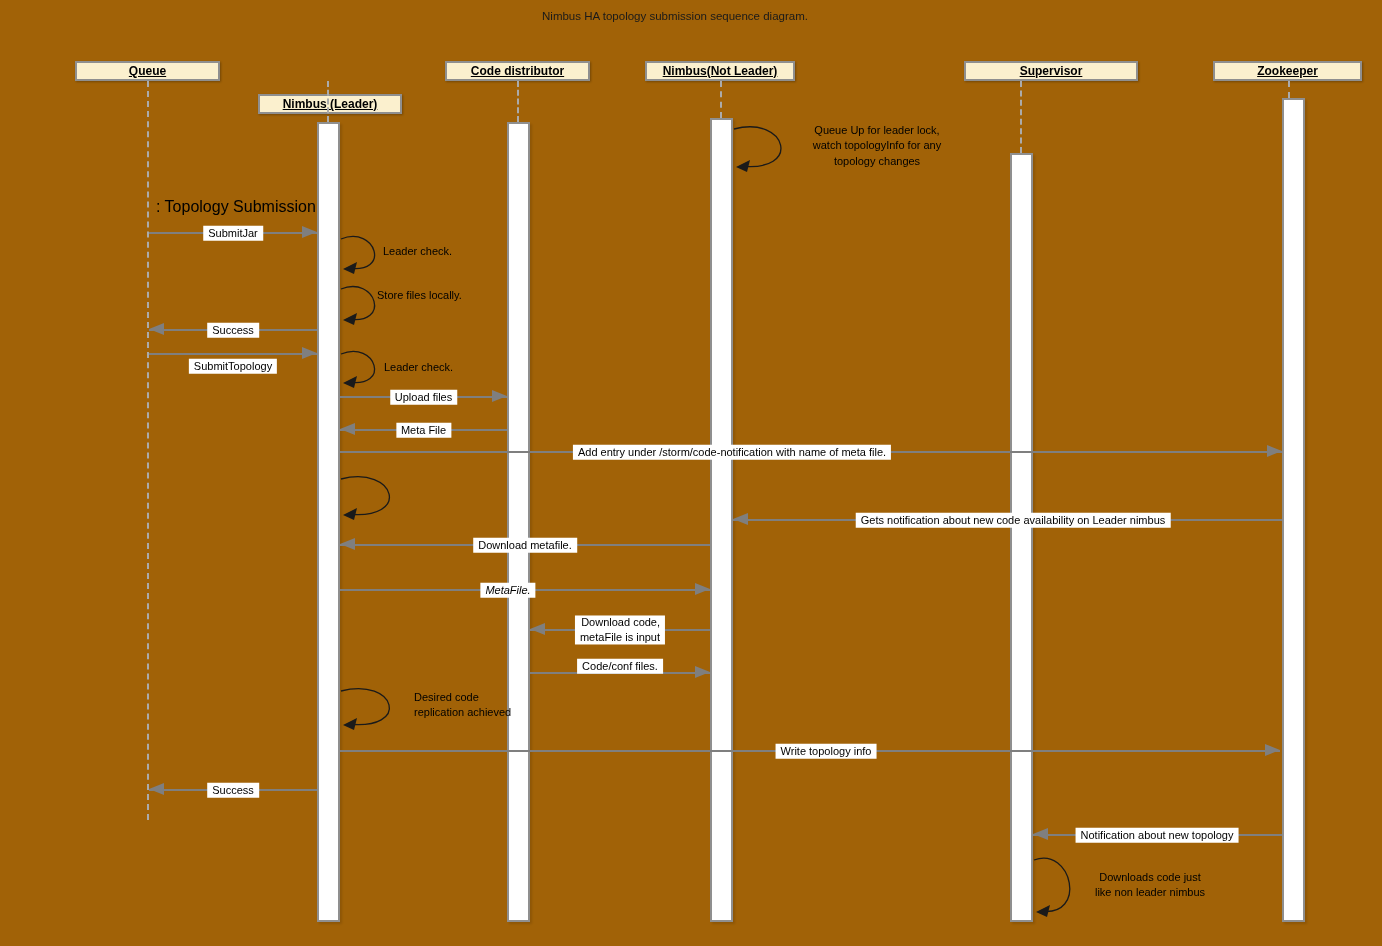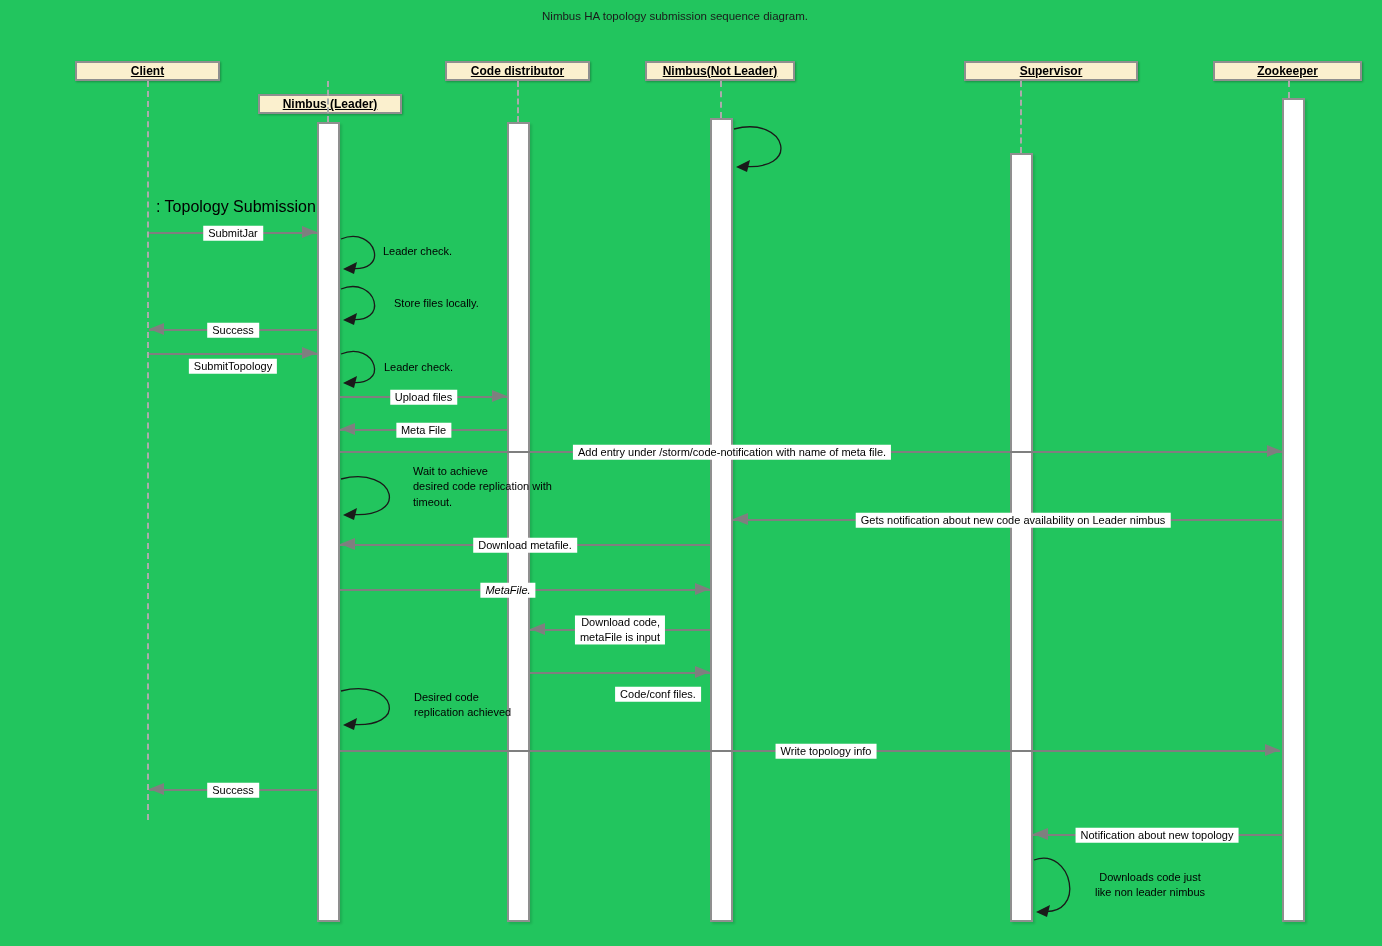--- a/index.html
+++ b/index.html
@@ -1,16 +1,16 @@
 <!DOCTYPE html>
 <html style="--actor-fill: #FBF0CE; --actor-border: #8F8F8F; --lifeline: #ABABAB; --arrow: #7F7F7F;"><head>
 <meta charset="utf-8">
 <style>
   html,body{margin:0;padding:0;background:#ffffff;}
-  .stage{position:relative;width:1382px;height:946px;background:#22c55e;
+  .stage{position:relative;width:1382px;height:946px;background:#a16207;
          font-family:"Liberation Sans",sans-serif;overflow:hidden;}
   .title{position:absolute;transform:translateX(-50%);font-size:11.5px;color:#1a1a1a;white-space:nowrap;}
   .actor-header{position:absolute;height:20px;box-sizing:border-box;
                 background:var(--actor-fill);border:2px solid var(--actor-border);
                 display:flex;align-items:center;justify-content:center;
                 box-shadow:1px 1px 2px rgba(0,0,0,.28);}
   .actor-header span{font-weight:bold;text-decoration:underline;font-size:12px;color:#000;white-space:nowrap;}
   .lifeline{position:absolute;width:0;border-left:2px dashed var(--lifeline);}
   .activation{position:absolute;width:23px;box-sizing:border-box;background:#fff;
               border:2px solid var(--actor-border);box-shadow:2px 2px 2px rgba(0,0,0,.12);}
@@ -27,21 +27,21 @@
   .loop-label.left{transform:translateY(-50%);text-align:left;}
   .annotation{position:absolute;font-size:16px;color:#000;transform:translateY(-50%);white-space:nowrap;}
   svg.self-loop{position:absolute;overflow:visible;}
 </style>
 </head>
 <body>
 
 <div class="stage" id="stage">
     <div class="title" style="left: 675px; top: 10px;">Nimbus HA topology submission sequence diagram.</div>
     <div class="actor-header" style="left: 75px; top: 61px; width: 145px;">
-      <span>Client</span>
+      <span>Queue</span>
     </div>
     <div class="lifeline" style="left: 147px; top: 81px; height: 739px;"></div>
     <div class="actor-header" style="left: 258px; top: 61px; width: 144px; margin-top: 33px;">
       <span>Nimbus (Leader)</span>
     </div>
     <div class="lifeline" style="left: 327px; top: 81px; height: 41px;"></div>
     <div class="activation" style="left: 317px; top: 122px; height: 800px;"></div>
     <div class="actor-header" style="left: 445px; top: 61px; width: 145px;">
       <span>Code distributor</span>
     </div>
@@ -89,56 +89,56 @@
     <div class="msg-label" style="left: 525px; top: 545px;">Download metafile.</div>
     <div class="msg-line" style="left: 340px; top: 589px; width: 370px;"></div>
     <div class="arrow-right" style="left: 695px; top: 583px;"></div>
     <div class="msg-label" style="left: 508px; top: 590px; font-style: italic;">MetaFile.</div>
     <div class="msg-line" style="left: 530px; top: 629px; width: 180px;"></div>
     <div class="arrow-left" style="left: 530px; top: 623px;"></div>
     <div class="msg-label" style="left: 620px; top: 630px;">Download code,
 metaFile is input</div>
     <div class="msg-line" style="left: 530px; top: 672px; width: 180px;"></div>
     <div class="arrow-right" style="left: 695px; top: 666px;"></div>
-    <div class="msg-label" style="left: 620px; top: 694px; margin-left: 38px;">Code/conf files.</div>
+    <div class="msg-label" style="left: 620px; top: 666px;">Code/conf files.</div>
     <div class="msg-line" style="left: 340px; top: 750px; width: 940px;"></div>
     <div class="arrow-right" style="left: 1265px; top: 744px;"></div>
     <div class="msg-label" style="left: 826px; top: 751px;">Write topology info</div>
     <div class="msg-line" style="left: 149px; top: 789px; width: 168px;"></div>
     <div class="arrow-left" style="left: 149px; top: 783px;"></div>
     <div class="msg-label" style="left: 233px; top: 790px;">Success</div>
     <div class="msg-line" style="left: 1033px; top: 834px; width: 249px;"></div>
     <div class="arrow-left" style="left: 1033px; top: 828px;"></div>
     <div class="msg-label" style="left: 1157px; top: 835px;">Notification about new topology</div>
     <svg class="self-loop" width="80" height="58" style="left: 733px; top: 121px;">
       <path d="M 1 8 C 54 -6, 70 52, 7 45" fill="none" stroke="#1a1a1a" stroke-width="1.3"></path>
       <polygon points="3,46 17,39 14,51" fill="#1a1a1a"></polygon>
     </svg>
+    <div class="loop-label center" style="left: 877px; top: 146px;">Queue Up for leader lock,
+watch topologyInfo for any
+topology changes</div>
     <svg class="self-loop" width="62" height="50" style="left: 340px; top: 231px;">
       <path d="M 1 8 C 36 -6, 52 44, 7 37" fill="none" stroke="#1a1a1a" stroke-width="1.3"></path>
       <polygon points="3,38 17,31 14,43" fill="#1a1a1a"></polygon>
     </svg>
     <div class="loop-label left" style="left: 383px; top: 252px;">Leader check.</div>
     <svg class="self-loop" width="62" height="51" style="left: 340px; top: 281px;">
       <path d="M 1 8 C 36 -6, 52 45, 7 38" fill="none" stroke="#1a1a1a" stroke-width="1.3"></path>
       <polygon points="3,39 17,32 14,44" fill="#1a1a1a"></polygon>
     </svg>
-    <div class="loop-label left" style="left: 377px; top: 304px; margin-left: 17px;">Store files locally.</div>
+    <div class="loop-label left" style="left: 377px; top: 296px;">Store files locally.</div>
     <svg class="self-loop" width="62" height="49" style="left: 340px; top: 346px;">
       <path d="M 1 8 C 36 -6, 52 43, 7 36" fill="none" stroke="#1a1a1a" stroke-width="1.3"></path>
       <polygon points="3,37 17,30 14,42" fill="#1a1a1a"></polygon>
     </svg>
     <div class="loop-label left" style="left: 384px; top: 368px;">Leader check.</div>
     <svg class="self-loop" width="82" height="56" style="left: 340px; top: 471px;">
       <path d="M 1 8 C 56 -6, 72 50, 7 43" fill="none" stroke="#1a1a1a" stroke-width="1.3"></path>
       <polygon points="3,44 17,37 14,49" fill="#1a1a1a"></polygon>
     </svg>
-    <div class="loop-label left" style="left: 413px; top: 487px;">Wait to achieve
-desired code replication with
-timeout.</div>
     <svg class="self-loop" width="82" height="54" style="left: 340px; top: 683px;">
       <path d="M 1 8 C 56 -6, 72 48, 7 41" fill="none" stroke="#1a1a1a" stroke-width="1.3"></path>
       <polygon points="3,42 17,35 14,47" fill="#1a1a1a"></polygon>
     </svg>
     <div class="loop-label left" style="left: 414px; top: 705px;">Desired code
 replication achieved</div>
     <svg class="self-loop" width="65" height="72" style="left: 1033px; top: 852px;">
       <path d="M 1 8 C 39 -6, 55 66, 7 59" fill="none" stroke="#1a1a1a" stroke-width="1.3"></path>
       <polygon points="3,60 17,53 14,65" fill="#1a1a1a"></polygon>
     </svg>

